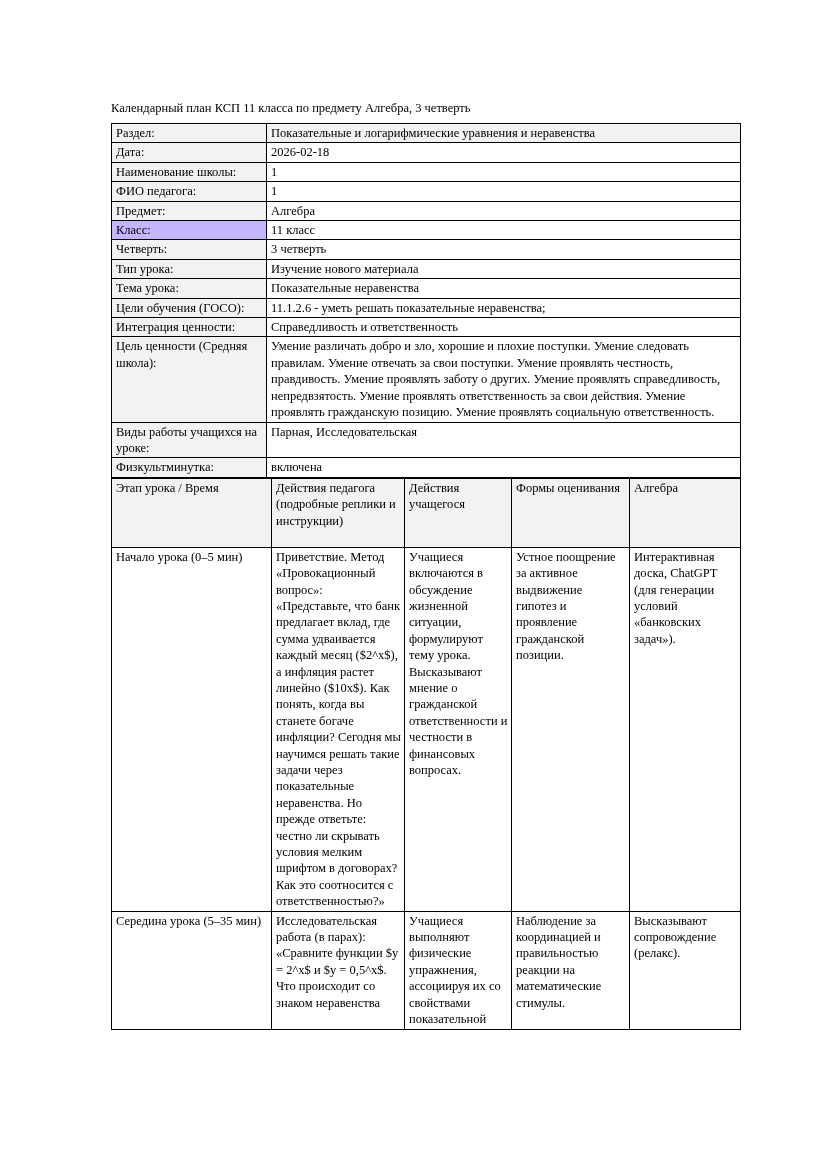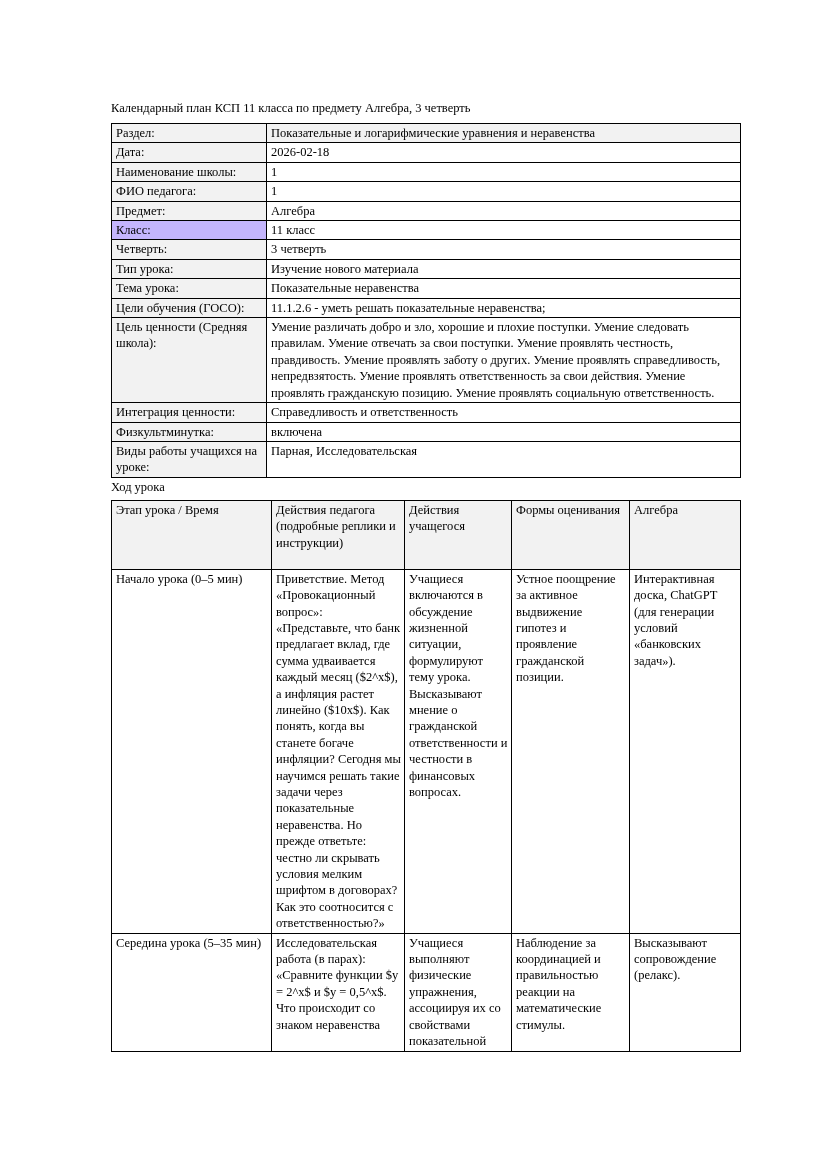--- a/index.html
+++ b/index.html
@@ -133,39 +133,38 @@
             </tr>
             <tr>
               <td style="background: rgb(242, 242, 242);">Тема урока:</td>
               <td>Показательные неравенства</td>
             </tr>
             <tr>
               <td style="background: rgb(242, 242, 242);">Цели обучения (ГОСО):</td>
               <td>11.1.2.6 - уметь решать показательные неравенства;</td>
             </tr>
             <tr>
+              <td style="background: rgb(242, 242, 242);">Интеграция ценности:</td>
+              <td>Справедливость и ответственность</td>
+            </tr>
+            <tr>
               <td style="background: rgb(242, 242, 242);">Цель ценности (Средняя школа):</td>
               <td>Умение различать добро и зло, хорошие и плохие поступки. Умение следовать правилам. Умение отвечать за свои поступки. Умение проявлять честность, правдивость. Умение проявлять заботу о других. Умение проявлять справедливость, непредвзятость. Умение проявлять ответственность за свои действия. Умение проявлять гражданскую позицию. Умение проявлять социальную ответственность.</td>
             </tr>
             <tr>
-              <td style="background: rgb(242, 242, 242);">Интеграция ценности:</td>
-              <td>Справедливость и ответственность</td>
+              <td style="background: rgb(242, 242, 242);">Виды работы учащихся на уроке:</td>
+              <td>Парная, Исследовательская</td>
             </tr>
             <tr>
               <td style="background: rgb(242, 242, 242);">Физкультминутка:</td>
               <td>включена</td>
             </tr>
-            <tr>
-              <td style="background: rgb(242, 242, 242);">Виды работы учащихся на уроке:</td>
-              <td>Парная, Исследовательская</td>
-            </tr>
           </tbody>
       </table>
 
-      <p class="section-caption">Ход урока</p>
 
       <table class="flow-table">
         <colgroup>
           <col class="c1">
           <col class="c2">
           <col class="c3">
           <col class="c4">
           <col class="c5">
         </colgroup>
         <thead>

